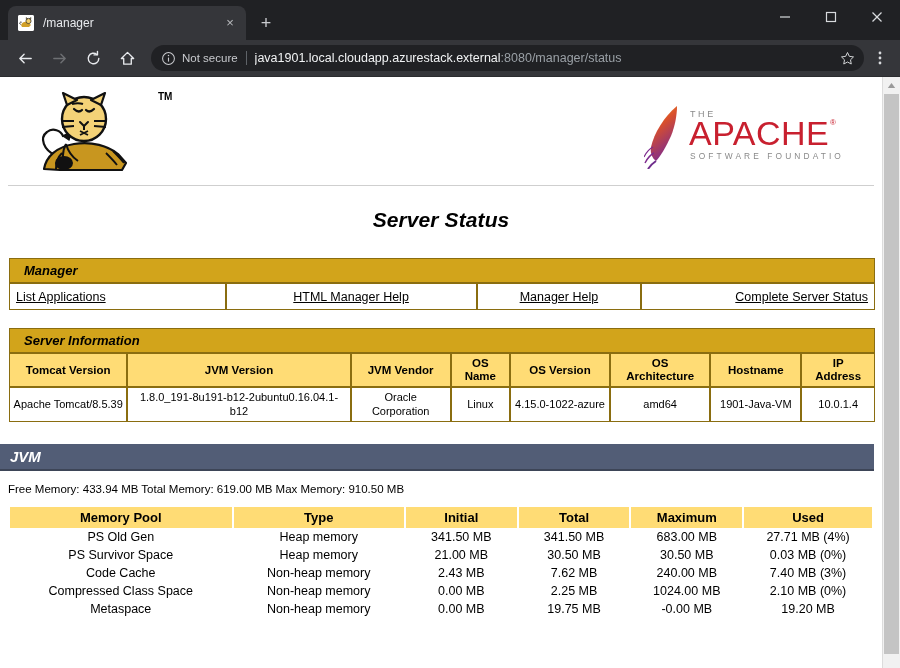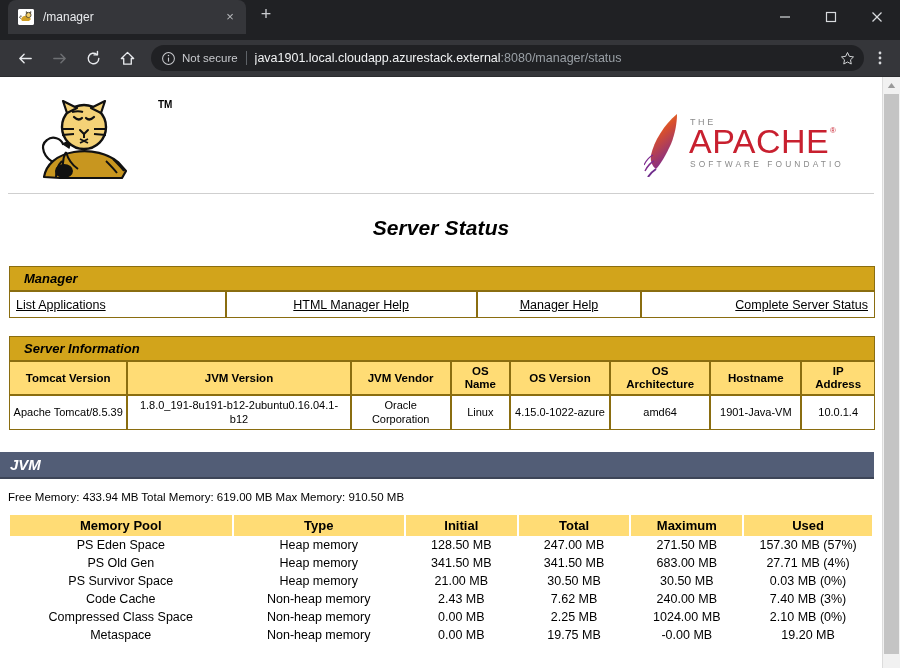--- a/index.html
+++ b/index.html
@@ -20,21 +20,21 @@
     display: flex;
     flex-direction: column;
     box-sizing: border-box;
   }
 
   
   .tabstrip {
     height: 40px;
     background: #202124;
     display: flex;
-    align-items: flex-start;
+    align-items: flex-end;
     position: relative;
     flex: 0 0 auto;
     padding-left: 8px;
   }
   .tab {
     width: 238px;
     height: 34px;
     background: #35363a;
     border-radius: 8px 8px 0 0;
     display: flex;
@@ -215,21 +215,21 @@
     font-family: "Liberation Sans", sans-serif;
     font-size: 12px;
     color: #000000;
     height: 100%;
     box-sizing: border-box;
   }
   .banner {
     height: 100px;
     position: relative;
     border-bottom: 1px solid #cfcfcf;
-    margin: 16px 8px;
+    margin: 8px 8px;
   }
   .tomcat-logo {
     position: absolute;
     left: 14px; top: 6px;
   }
   .apache-logo {
     position: absolute;
     right: 30px; top: 18px;
   }
   h1.title {
@@ -530,28 +530,20 @@
           <tbody>
               <tr>
             <th style="width:26%">Memory Pool</th>
             <th style="width:20%">Type</th>
             <th style="width:13%">Initial</th>
             <th style="width:13%">Total</th>
             <th style="width:13%">Maximum</th>
             <th style="width:15%">Used</th>
           </tr>
           <tr>
-            <td>PS Eden Space</td>
-            <td>Heap memory</td>
-            <td>128.50 MB</td>
-            <td>247.00 MB</td>
-            <td>271.50 MB</td>
-            <td>157.30 MB (57%)</td>
-          </tr>
-          <tr>
             <td>PS Old Gen</td>
             <td>Heap memory</td>
             <td>341.50 MB</td>
             <td>341.50 MB</td>
             <td>683.00 MB</td>
             <td>27.71 MB (4%)</td>
           </tr>
           <tr>
             <td>PS Survivor Space</td>
             <td>Heap memory</td>

